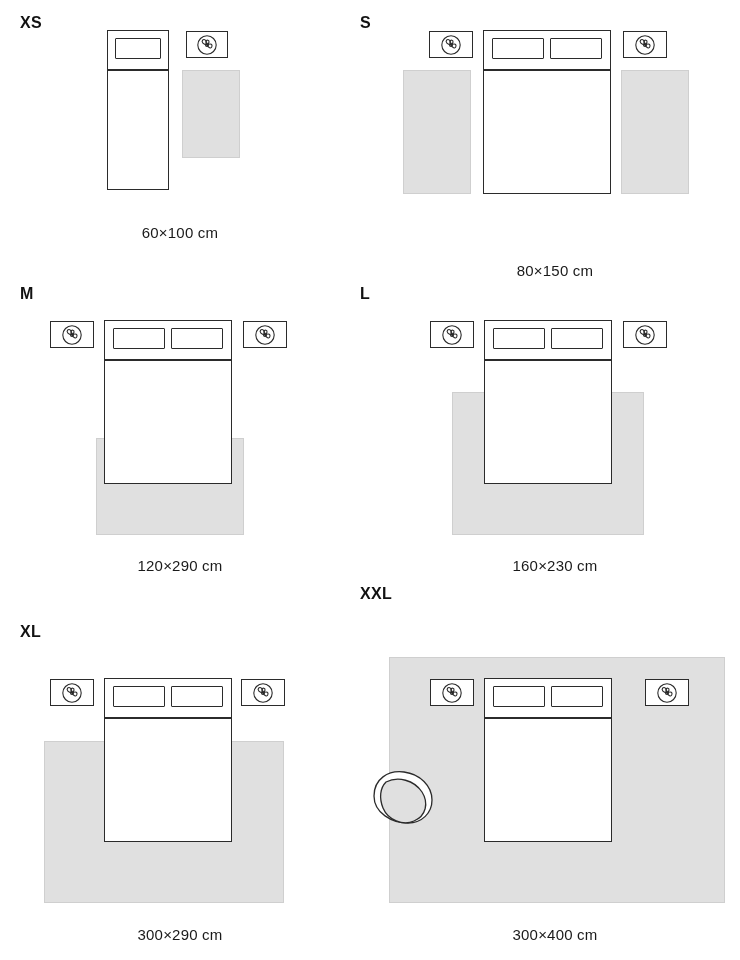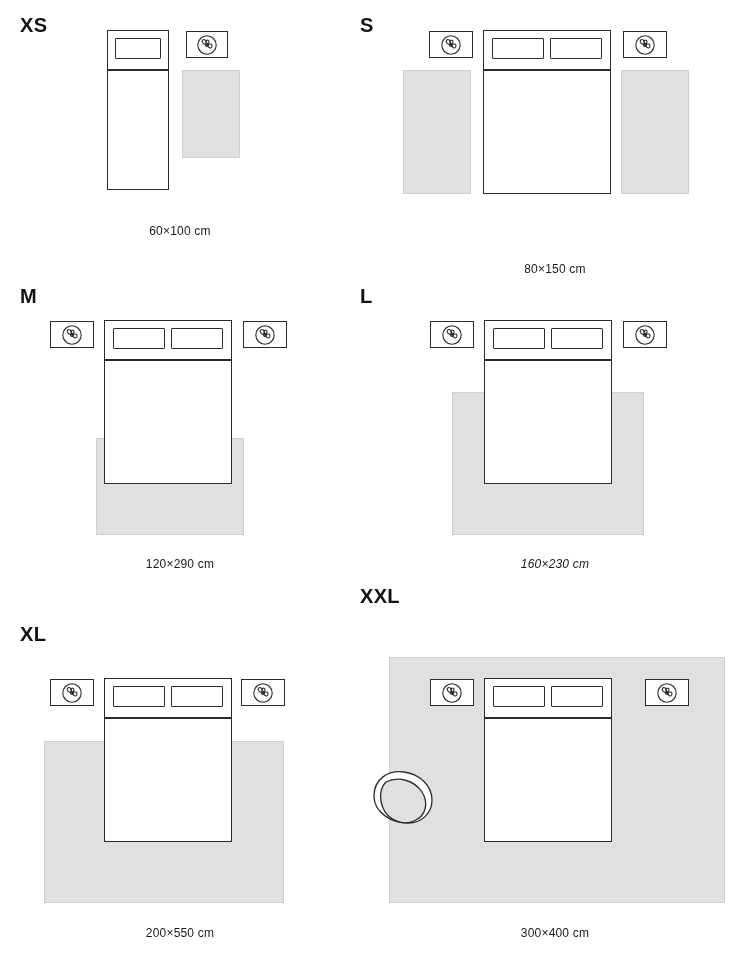--- a/index.html
+++ b/index.html
@@ -18,28 +18,28 @@
   .grid {
     position: absolute;
     left: 0; top: 0;
     width: 740px;
     height: 960px;
   }
   .cell {
     position: absolute;
   }
   .size-label {
-    font-size: 20px;
+    font-size: 16px;
     font-weight: bold;
     letter-spacing: 0.3px;
     color: #121212;
     position: absolute;
   }
   .dim-label {
-    font-size: 12px;
+    font-size: 15px;
     color: #1a1a1a;
     position: absolute;
     text-align: center;
     letter-spacing: 0.2px;
   }
   .stage {
     position: absolute;
   }
   
   .rug {
@@ -210,21 +210,21 @@
         <svg class="lamp" width="22" height="22" viewBox="0 0 22 22">
           <circle cx="11" cy="11" r="9.2" fill="none" stroke="#2b2b2b" stroke-width="1.1"></circle>
           <path d="M11 11 C11 6.2 8.2 4.2 6.6 6.2 C5.1 8.1 7.4 10.4 11 11 Z" fill="none" stroke="#2b2b2b" stroke-width="1.1"></path>
           <path d="M11 11 C15.2 8.6 16.6 10.9 15.8 12.9 C15.0 14.9 12.4 13.9 11 11 Z" fill="none" stroke="#2b2b2b" stroke-width="1.1"></path>
           <path d="M11 11 C9.6 14.6 6.9 14.2 6.4 12.6 C5.9 10.9 8.2 9.8 11 11 Z" fill="none" stroke="#2b2b2b" stroke-width="1.1" transform="rotate(120 11 11)"></path>
           <circle cx="11" cy="11" r="1.5" fill="none" stroke="#2b2b2b" stroke-width="1.1"></circle>
         </svg>
       </div>
     </div>
 
-    <div class="dim-label" style="left:395px; top:557px; width:320px;font-style:italic;">160×230 cm</div>
+    <div class="dim-label" style="left:395px; top:557px; width:320px;">160×230 cm</div>
   </div>
 
   <div class="cell">
     <div class="size-label" style="left:20px; top:623px;">XL</div>
 
     <div class="stage">
       <div class="rug" style="left:44px; top:741px; width:240px; height:162px;"></div>
 
       <div class="bed" style="left:104px; top:718px; width:128px; height:124px;"></div>
       <div class="headboard" style="left:104px; top:678px; width:128px; height:40px;"></div>
@@ -244,21 +244,21 @@
         <svg class="lamp" width="22" height="22" viewBox="0 0 22 22">
           <circle cx="11" cy="11" r="9.2" fill="none" stroke="#2b2b2b" stroke-width="1.1"></circle>
           <path d="M11 11 C11 6.2 8.2 4.2 6.6 6.2 C5.1 8.1 7.4 10.4 11 11 Z" fill="none" stroke="#2b2b2b" stroke-width="1.1"></path>
           <path d="M11 11 C15.2 8.6 16.6 10.9 15.8 12.9 C15.0 14.9 12.4 13.9 11 11 Z" fill="none" stroke="#2b2b2b" stroke-width="1.1"></path>
           <path d="M11 11 C9.6 14.6 6.9 14.2 6.4 12.6 C5.9 10.9 8.2 9.8 11 11 Z" fill="none" stroke="#2b2b2b" stroke-width="1.1" transform="rotate(120 11 11)"></path>
           <circle cx="11" cy="11" r="1.5" fill="none" stroke="#2b2b2b" stroke-width="1.1"></circle>
         </svg>
       </div>
     </div>
 
-    <div class="dim-label" style="left:20px; top:926px; width:320px;">200×550 cm</div>
+    <div class="dim-label" style="left:20px; top:926px; width:320px;">300×290 cm</div>
   </div>
 
   <div class="cell">
     <div class="size-label" style="left:360px; top:585px;">XXL</div>
 
     <div class="stage">
       <div class="rug" style="left:389px; top:657px; width:336px; height:246px;"></div>
 
       <div class="bed" style="left:484px; top:718px; width:128px; height:124px;"></div>
       <div class="headboard" style="left:484px; top:678px; width:128px; height:40px;"></div>

